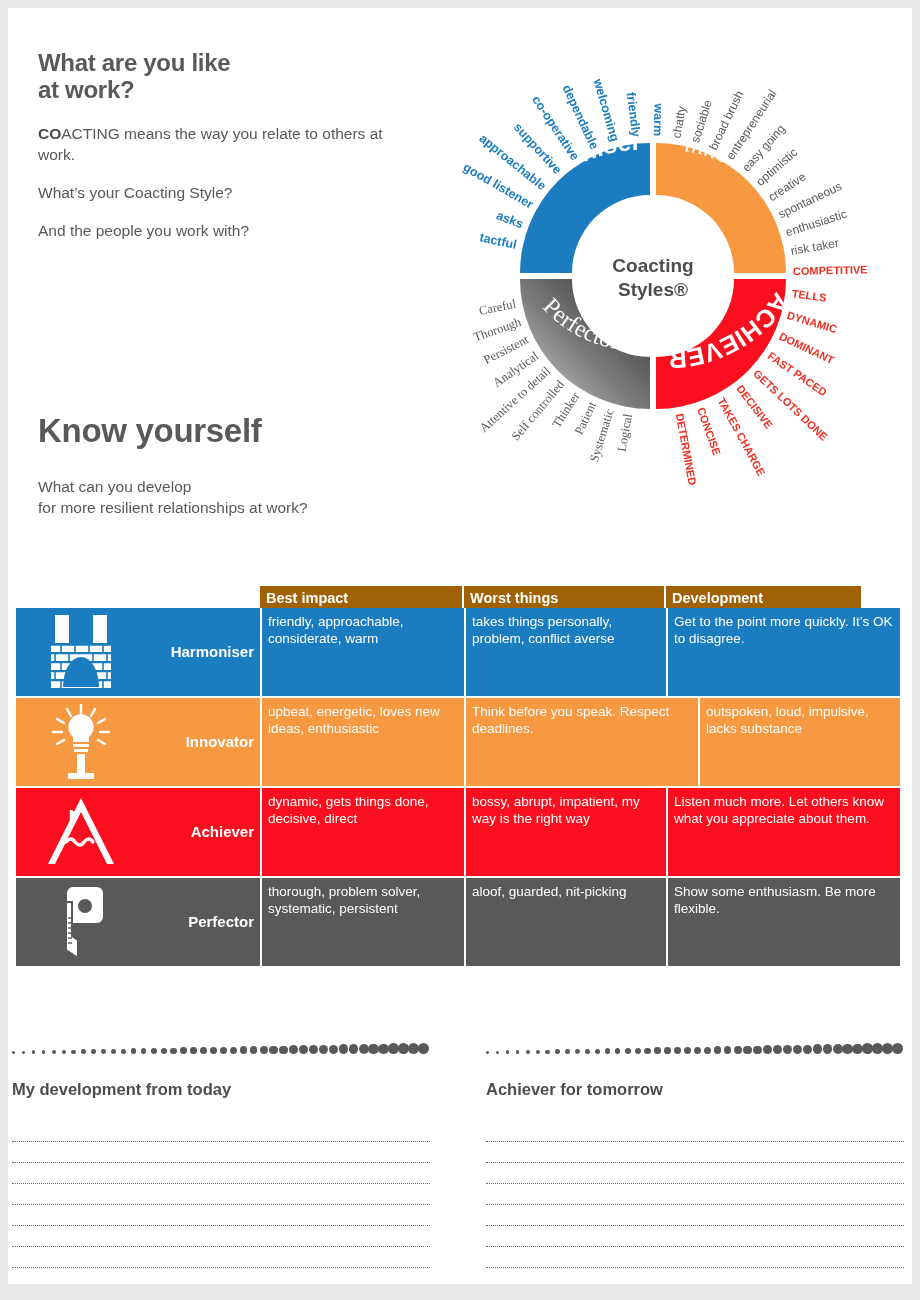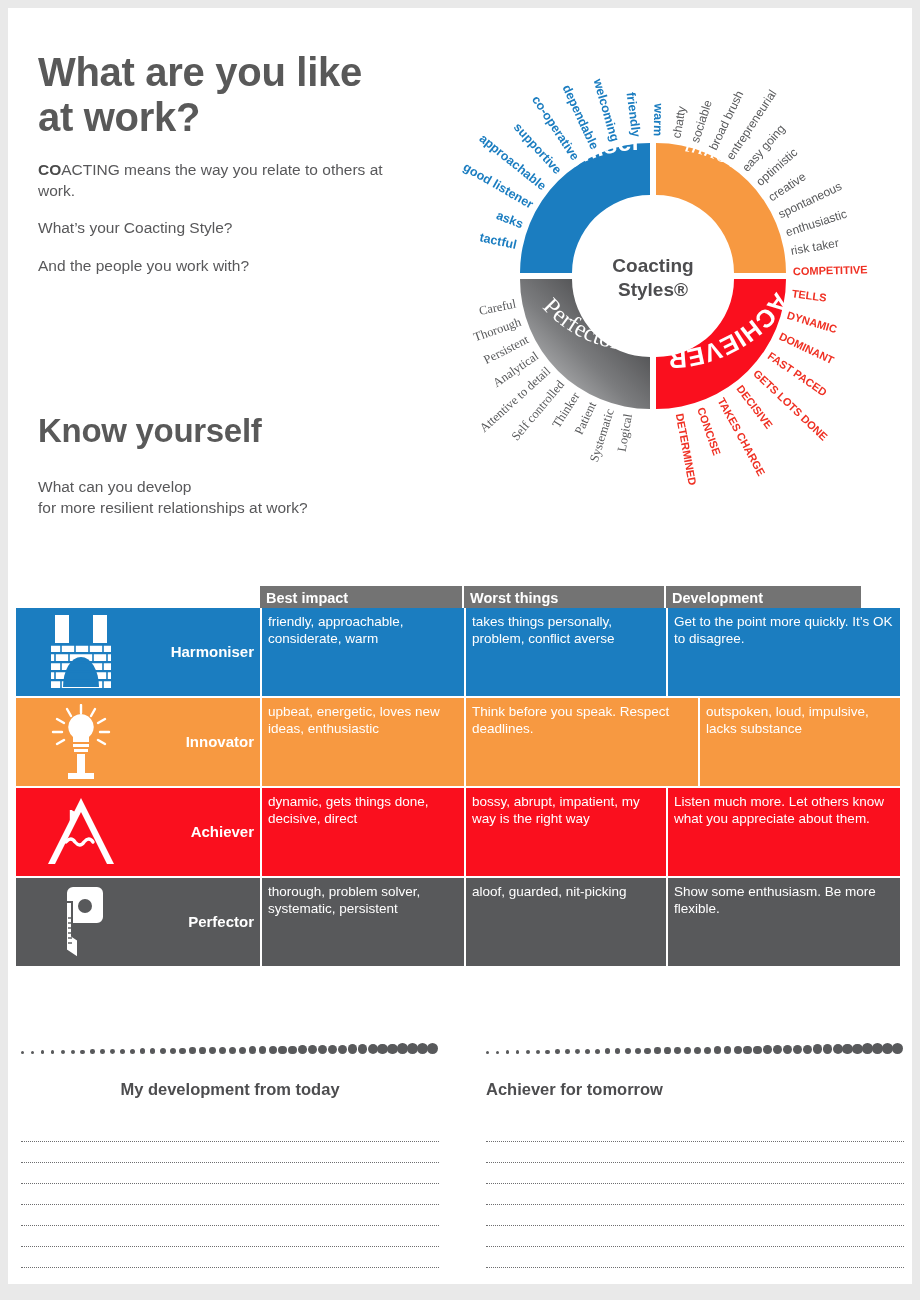--- a/index.html
+++ b/index.html
@@ -12,21 +12,21 @@
     position: absolute;
     left: 8px; top: 8px;
     width: 904px; height: 1276px;
     background: #ffffff;
     overflow: hidden;
   }
 
   
   .intro { position: absolute; left: 30px; top: 42px; width: 380px; }
   .headline {
-    font-size: 40px; font-weight: bold; color: #595959;
+    font-size: 24px; font-weight: bold; color: #595959;
     line-height: 1.12; letter-spacing: -0.3px;
   }
   .intro p {
     font-size: 15.5px; color: #58585a; line-height: 1.35;
     margin-top: 20px;
   }
   .intro p.tight { margin-top: 17px; }
   .intro p b { font-weight: bold; color: #4a4a4a; }
 
   .know { position: absolute; left: 30px; top: 405px; width: 400px; }
@@ -39,21 +39,21 @@
 
   
   .styles-table {
     position: absolute; left: 8px; top: 578px;
     width: 884px;
   }
   .row { display: flex; width: 100%; }
   .hdr-row { height: 22px; }
   .hdr-spacer { width: 244px; background: #ffffff; }
   .hdr-cell {
-    background: #737373; color: #ffffff;
+    background: #a16207; color: #ffffff;
     font-size: 14.5px; font-weight: bold;
     padding: 2px 0 0 6px;
     border-right: 2px solid #ffffff;
     display: flex; align-items: center;
   }
   .hdr-cell.c1 { width: 204px; }
   .hdr-cell.c2 { width: 202px; }
   .hdr-cell.c3 { width: 195px; border-right: none; }
 
   .data-row { height: 90px; border-bottom: 2px solid #ffffff; }
@@ -74,21 +74,21 @@
   .txt-cell.c2 { width: 202px; }
   .txt-cell.c3 { width: 234px; }
 
   .r-harmoniser { background: #1b7dc0; }
   .r-innovator  { background: #f79941; }
   .r-achiever   { background: #fa0f1e; }
   .r-perfector  { background: #58595b; }
 
   
   .notes { position: absolute; top: 1032px; }
-  .notes.left { left: 13px; width: 418px; text-align: center; }
+  .notes.left { left: 4px; width: 418px; }
   .notes.right { left: 478px; width: 418px; }
   .dotrule { height: 14px; width: 100%; position: relative; }
   .dotrule span {
     position: absolute; bottom: 0; border-radius: 50%; background: #58595b;
   }
   .notes h3 {
     margin-top: 26px;
     font-size: 16.5px; font-weight: bold; color: #4d4d4f;
   }
   .lines { margin-top: 22px; }

